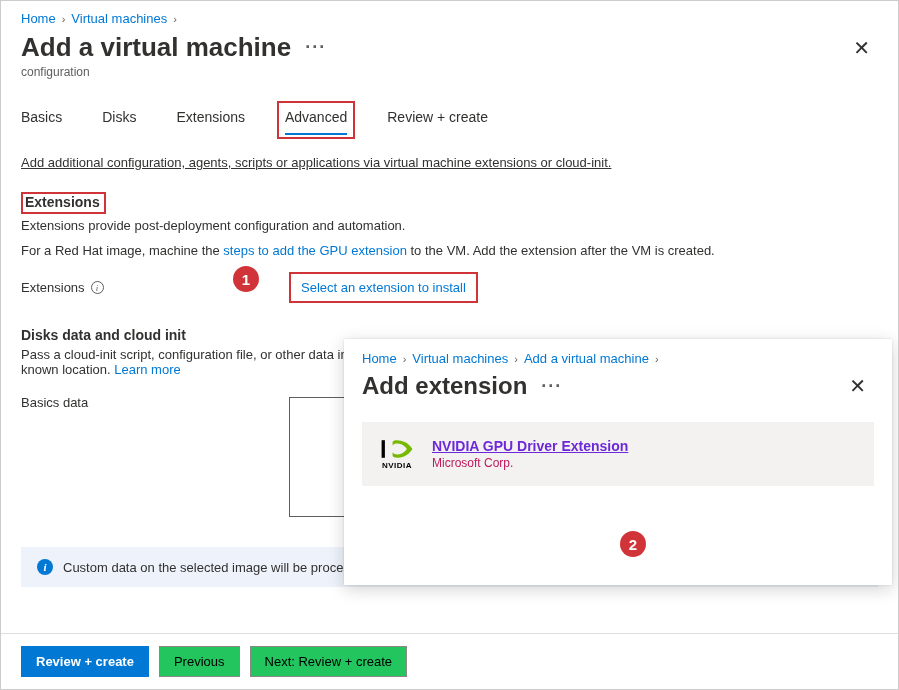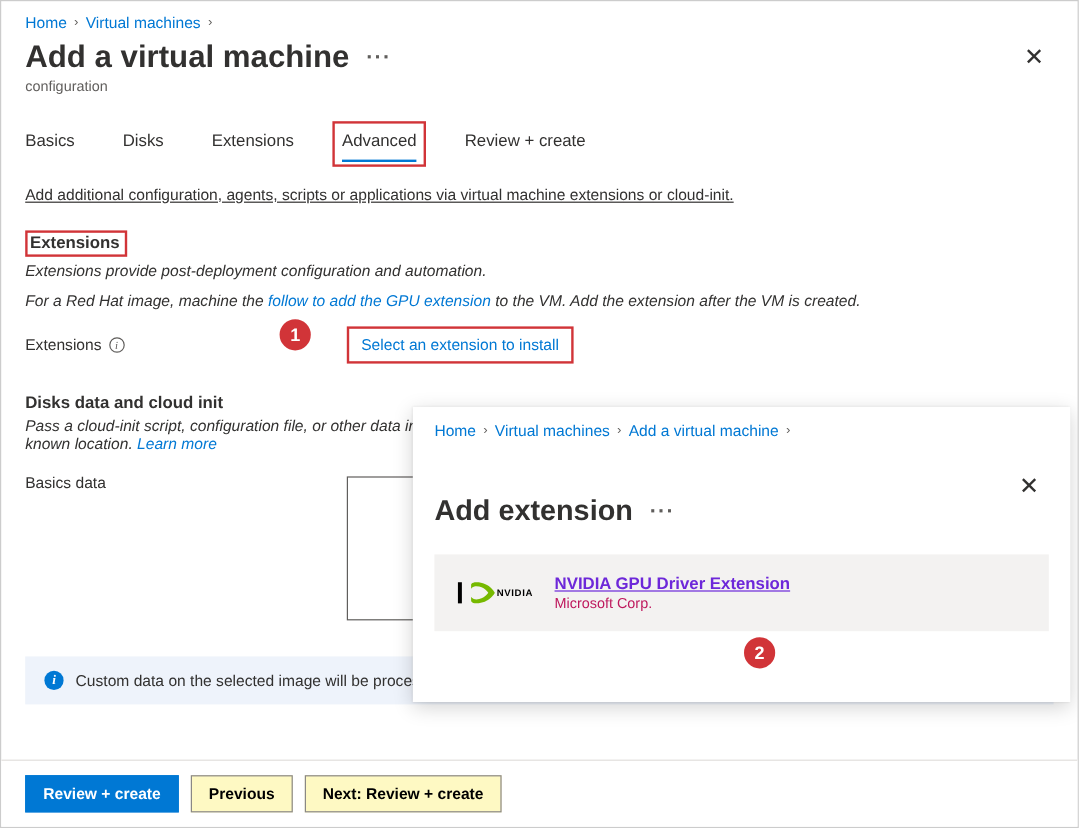--- a/index.html
+++ b/index.html
@@ -87,21 +87,20 @@
   .ext-heading-box {
     border: 2px solid #d13438;
     padding: 0 4px 2px 2px;
     display: inline-block;
     margin-bottom: 4px;
   }
   .para {
     font-size: 13px;
     color: #323130;
     margin-bottom: 10px;
-    font-style: italic;
   }
   .link { color: #0078d4; text-decoration: none; cursor: pointer; }
   .field-row {
     display: flex;
     align-items: center;
     margin-top: 14px;
   }
   .field-label {
     width: 210px;
     display: flex;
@@ -173,55 +172,54 @@
     border-top: 1px solid #e1dfdd;
     padding: 12px 20px;
     display: flex;
     gap: 10px;
     background: #fff;
   }
   .btn {
     font-size: 13px;
     padding: 7px 14px;
     border: 1px solid #8a8886;
-    background: #fef9c3;
+    background: #22c55e;
     cursor: pointer;
     font-family: inherit;
-    font-weight: bold;
   }
   .btn.primary {
     background: #0078d4;
     color: #fff;
     border-color: #0078d4;
     font-weight: 600;
   }
   
   .overlay-panel {
     position: absolute;
     top: 338px;
     left: 343px;
     width: 548px;
     height: 246px;
     background: #fff;
     box-shadow: 0 .2px 2px rgba(0,0,0,.12), 0 4px 16px rgba(0,0,0,.18);
     padding: 12px 18px;
   }
-  .overlay-panel .page-title { font-size: 24px; margin-top: 40px; }
+  .overlay-panel .page-title { font-size: 24px; }
   .ext-card {
     background: #f3f2f1;
     padding: 16px 18px;
     display: flex;
     align-items: center;
     gap: 18px;
     margin-top: 22px;
     cursor: pointer;
   }
   .nvidia-logo {
     display: flex;
-    flex-direction: row;
+    flex-direction: column;
     align-items: center;
   }
   .nvidia-eye {
     width: 34px; height: 22px;
   }
   .nvidia-word {
     font-size: 8px;
     font-weight: 800;
     letter-spacing: 0.5px;
     color: #000;
@@ -270,21 +268,21 @@
     <div class="tab">Review + create</div>
   </div>
 
   <p class="desc">Add additional configuration, agents, scripts or applications via virtual machine extensions or cloud-init.</p>
 
   <div class="ext-heading-box">
     <span class="section-heading">Extensions</span>
   </div>
   <p class="para">Extensions provide post-deployment configuration and automation.</p>
   <p class="para">
-    <span>For a Red Hat image, machine the </span><a class="link">follow to add the GPU extension</a><span> to the VM. Add the extension after the VM is created.</span>
+    <span>For a Red Hat image, machine the </span><a class="link">steps to add the GPU extension</a><span> to the VM. Add the extension after the VM is created.</span>
   </p>
 
   <div class="field-row" style="position:relative;">
     <div class="field-label">
       <span>Extensions</span>
       <span class="info-icon">i</span>
     </div>
     <span class="callout-badge" style="left:212px; top:-6px;">1</span>
     <div class="select-ext-box">
       <a class="link">Select an extension to install</a>

